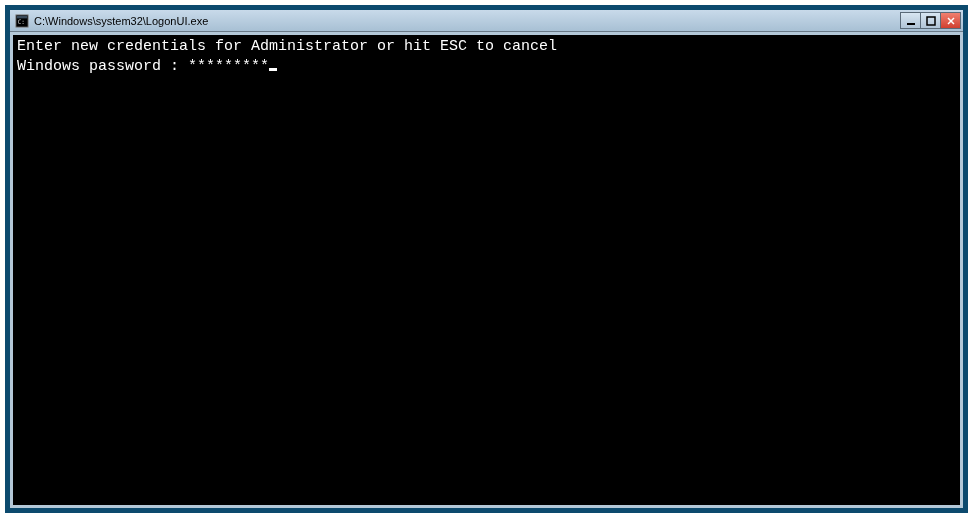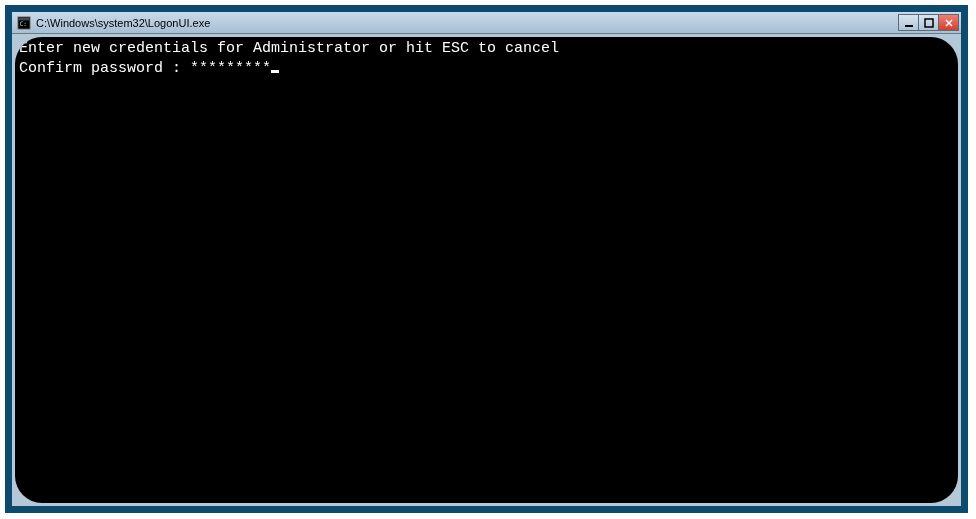--- a/index.html
+++ b/index.html
@@ -13,21 +13,21 @@
       width: 976px;
       height: 519px;
       overflow: hidden;
     }
     .window {
       position: absolute;
       top: 5px;
       left: 5px;
       width: 963px;
       height: 508px;
-      border: 7px solid #0c4a6e;
+      border: 5px solid #0c4a6e;
       background: #b4c8d8;
       display: flex;
       flex-direction: column;
     }
     .titlebar {
       height: 22px;
       background: linear-gradient(to bottom, #c8daea 0%, #a8c0d4 100%);
       display: flex;
       align-items: center;
       padding: 0 2px 0 4px;
@@ -83,21 +83,20 @@
       flex: 1;
       background: #000000;
       margin: 3px;
       padding: 2px 4px;
       color: #ffffff;
       font-family: "Consolas", "Lucida Console", "Courier New", monospace;
       font-size: 15px;
       line-height: 20px;
       overflow: hidden;
       white-space: pre;
-      border-radius: 27px;
     }
     .console-line {
       display: block;
     }
     .cursor {
       display: inline-block;
       width: 8px;
       height: 3px;
       background: #ffffff;
       vertical-align: baseline;
@@ -133,14 +132,14 @@
           </svg>
       </div>
       <div class="titlebar-btn close">
         <svg viewBox="0 0 10 10">
           <line x1="2" y1="2" x2="8" y2="8" stroke="#ffffff" stroke-width="1.5"></line>
           <line x1="8" y1="2" x2="2" y2="8" stroke="#ffffff" stroke-width="1.5"></line>
         </svg>
       </div>
     </div>
   </div>
-  <div class="console-area"><span class="console-line">Enter new credentials for Administrator or hit ESC to cancel</span><span class="console-line"><span>Confirm password : </span><span>*********</span><span class="cursor"></span></span></div>
+  <div class="console-area"><span class="console-line">Enter new credentials for Administrator or hit ESC to cancel</span><span class="console-line"><span>Windows password : </span><span>*********</span><span class="cursor"></span></span></div>
 </div>
 
 </body></html>

